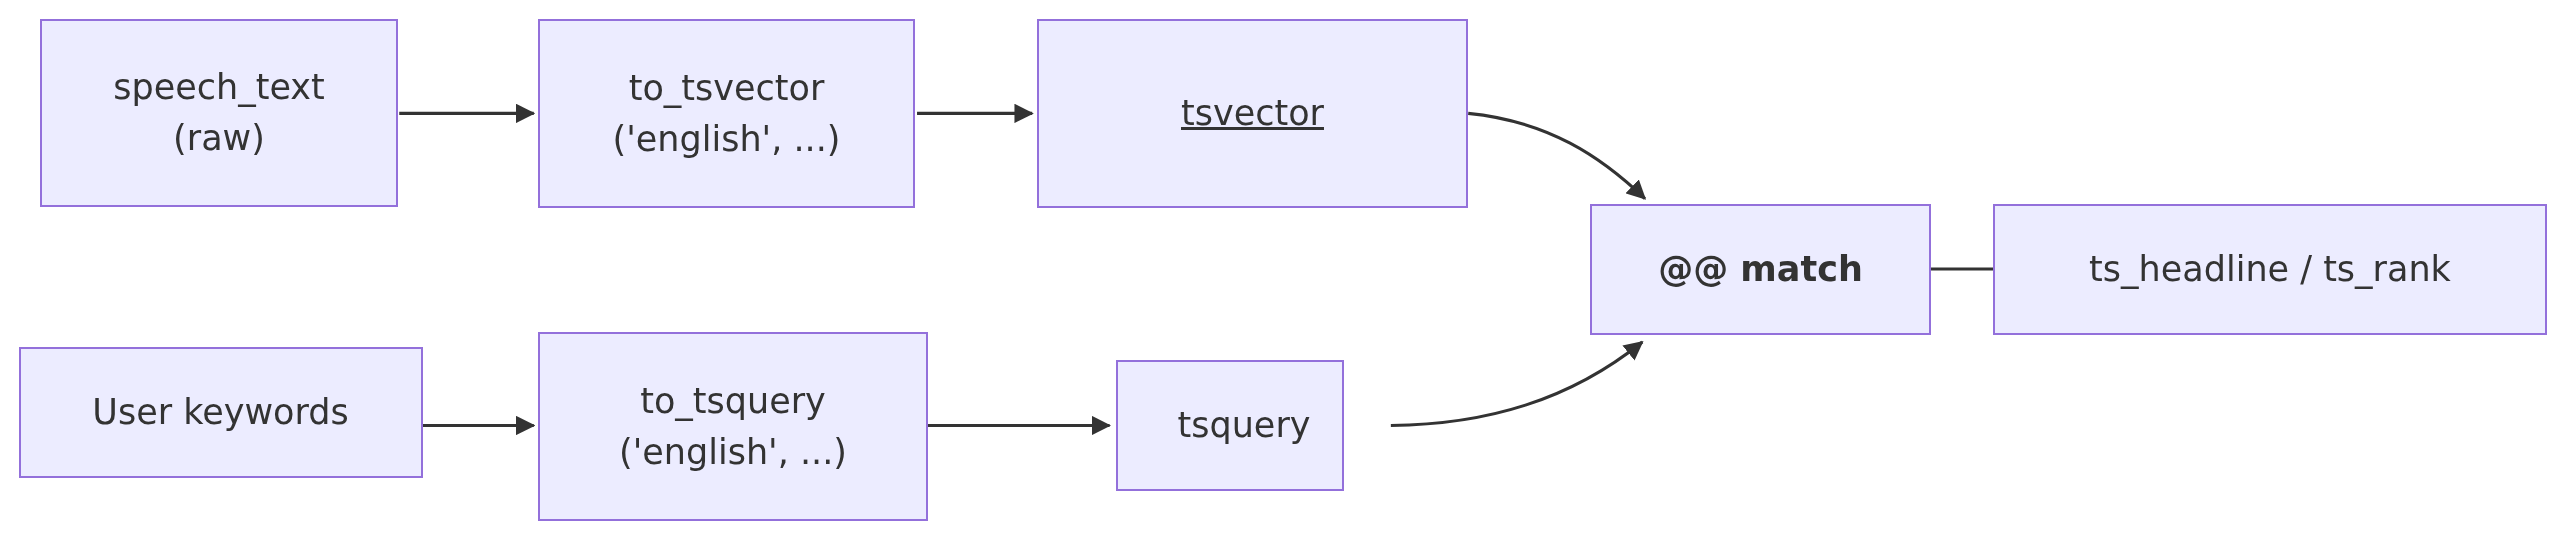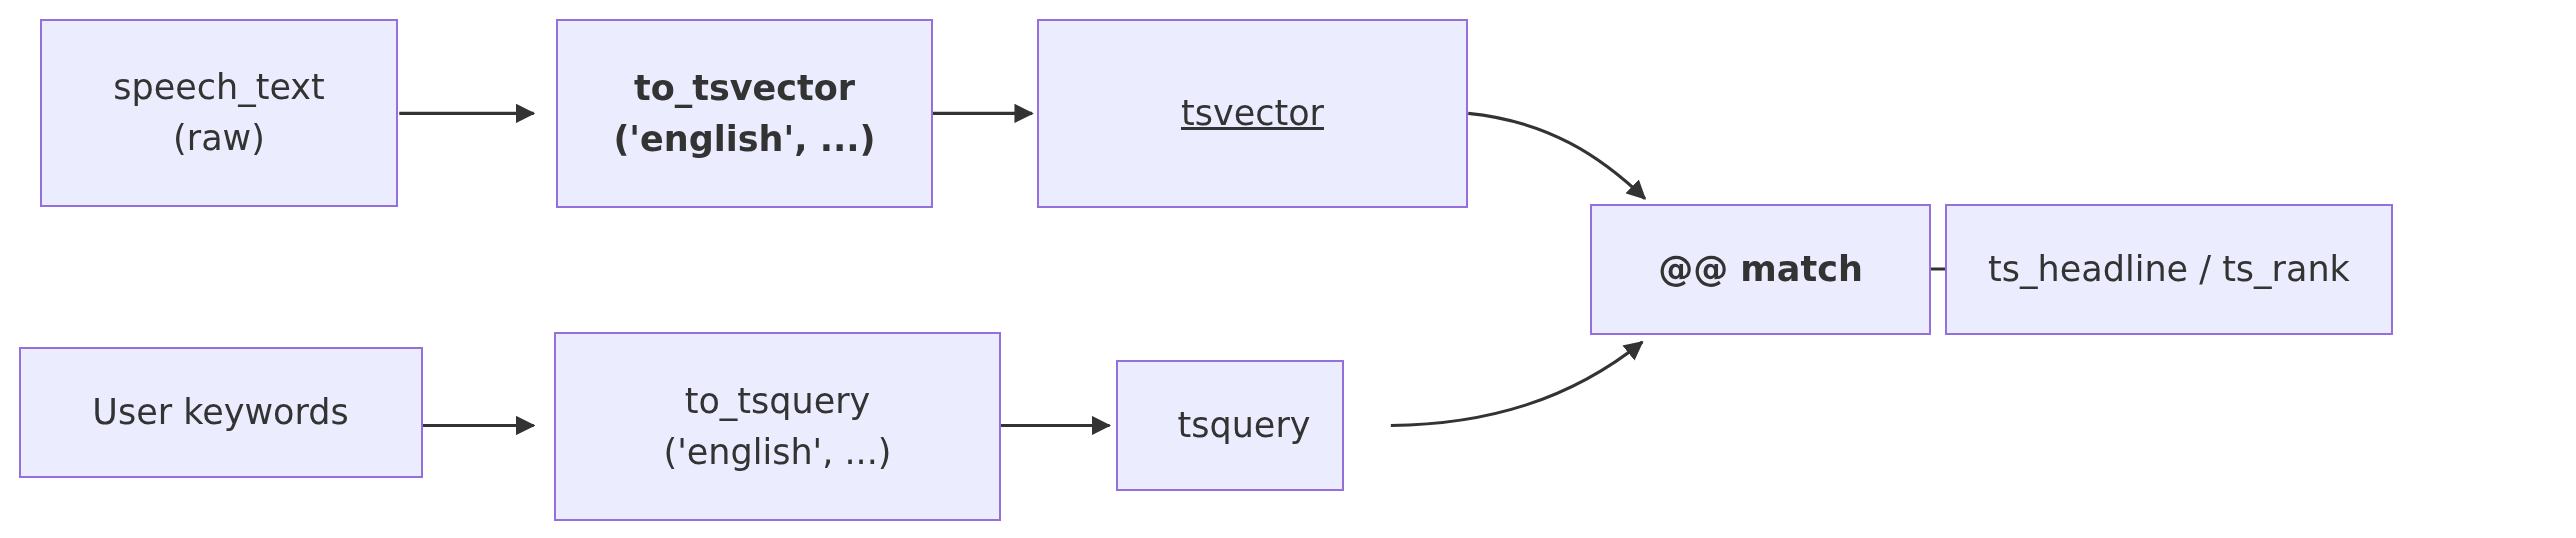--- a/index.html
+++ b/index.html
@@ -37,26 +37,26 @@
     line-height: 51px;
     display: flex;
     flex-direction: column;
     align-items: center;
     justify-content: center;
     text-align: right;
     white-space: nowrap;
   }
   
   #node-speech-text   { left: 40px;   top: 19.4px;  width: 358px; height: 188px; }
-  #node-to-tsvector   { left: 556px;  top: 19.4px;  width: 377px; height: 189px; font-weight: bold; }
+  #node-to-tsvector   { left: 538px;  top: 19.4px;  width: 377px; height: 189px; }
   #node-tsvector      { left: 1037px; top: 19.4px;  width: 431px; height: 189px; text-decoration: underline; }
   #node-match         { left: 1590px; top: 204px; width: 341px; height: 131px; font-weight: bold; }
-  #node-ts-headline   { left: 1945px; top: 204px; width: 448px; height: 131px; }
+  #node-ts-headline   { left: 1993px; top: 204px; width: 554px; height: 131px; }
   #node-user-keywords { left: 18.5px;   top: 347px; width: 404px; height: 131px; }
-  #node-to-tsquery    { left: 554px;  top: 332px; width: 447px; height: 189px; }
+  #node-to-tsquery    { left: 538px;  top: 332px; width: 390px; height: 189px; }
   #node-tsquery       { left: 1116px; top: 360px; width: 228px; height: 131px; padding-left: 28px; }
 </style>
 </head>
 <body>
 
 <div class="canvas">
 
   <svg class="edges" viewBox="0 0 2928 612" xmlns="http://www.w3.org/2000/svg">
     <defs>
       <marker id="arrowhead" viewBox="0 0 12 12" refX="11" refY="6" markerWidth="22" markerHeight="22" markerUnits="userSpaceOnUse" orient="auto">

